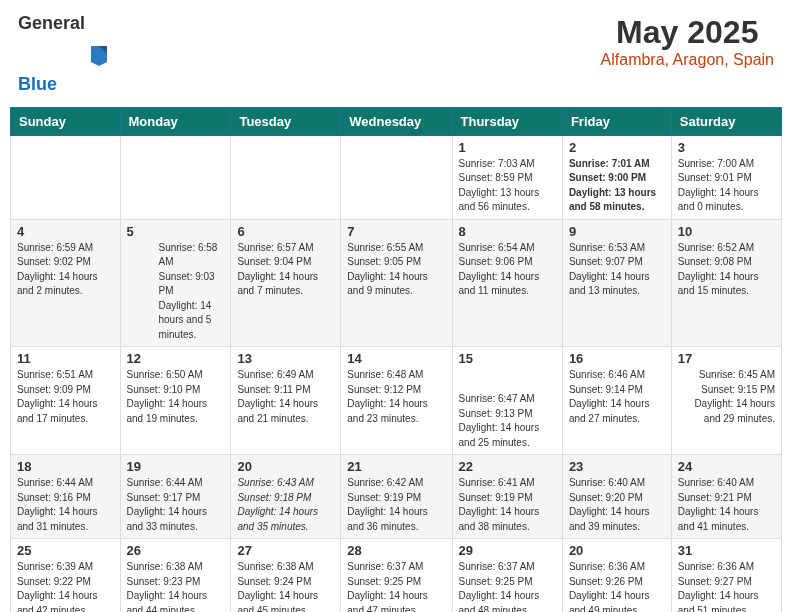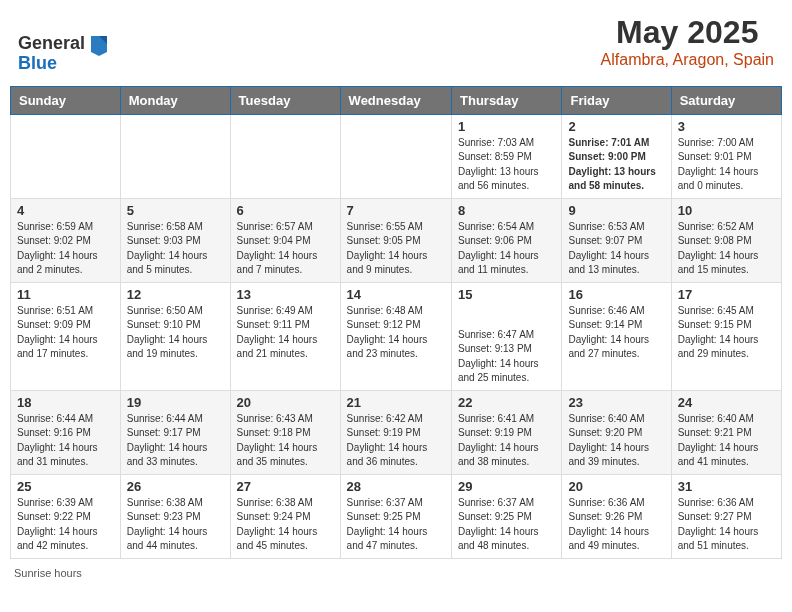--- a/index.html
+++ b/index.html
@@ -23,26 +23,26 @@
     }
     .logo-text {
       display: flex;
       flex-direction: column;
       line-height: 1.1;
     }
     .logo-general {
       font-size: 18px;
       font-weight: bold;
       color: #333;
-      margin-top: 20px;
     }
     .logo-blue {
       font-size: 18px;
       font-weight: bold;
       color: #1a6fbd;
+      margin-top: 41px;
     }
     .logo-icon {
       width: 20px;
       height: 24px;
       margin-left: 4px;
     }
     .title-block {
       text-align: center;
     }
     .month-title {
@@ -53,21 +53,21 @@
     .location-title {
       font-size: 16px;
       color: #c2410c;
     }
     .calendar {
       width: 100%;
       border-collapse: collapse;
       border: 1px solid #ccc;
     }
     .calendar th {
-      background-color: #737373;
+      background-color: #0f766e;
       color: #fff;
       text-align: left;
       padding: 6px 8px;
       font-size: 13px;
       border: 1px solid #1e6aaa;
     }
     .calendar td {
       vertical-align: top;
       padding: 4px 6px;
       border: 1px solid #ddd;
@@ -160,21 +160,21 @@
       </tr>
       <tr>
         <td>
           <span class="day-num">4</span>
           <div class="day-info" style="white-space: pre-line;">Sunrise: 6:59 AM
 Sunset: 9:02 PM
 Daylight: 14 hours and 2 minutes.</div>
         </td>
         <td>
           <span class="day-num">5</span>
-          <div class="day-info" style="white-space: pre-line;">Sunrise: 6:58 AM
+          <div class="day-info" style="white-space: pre-line; margin-left: 32px;">Sunrise: 6:58 AM
 Sunset: 9:03 PM
 Daylight: 14 hours and 5 minutes.</div>
         </td>
         <td>
           <span class="day-num">6</span>
           <div class="day-info" style="white-space: pre-line;">Sunrise: 6:57 AM
 Sunset: 9:04 PM
 Daylight: 14 hours and 7 minutes.</div>
         </td>
         <td>
@@ -234,41 +234,41 @@
 Daylight: 14 hours and 25 minutes.</div>
         </td>
         <td>
           <span class="day-num">16</span>
           <div class="day-info" style="white-space: pre-line;">Sunrise: 6:46 AM
 Sunset: 9:14 PM
 Daylight: 14 hours and 27 minutes.</div>
         </td>
         <td>
           <span class="day-num">17</span>
-          <div class="day-info" style="white-space: pre-line;">Sunrise: 6:45 AM
+          <div class="day-info" style="white-space: pre-line; text-align: right;">Sunrise: 6:45 AM
 Sunset: 9:15 PM
 Daylight: 14 hours and 29 minutes.</div>
         </td>
       </tr>
       <tr>
         <td>
           <span class="day-num">18</span>
           <div class="day-info" style="white-space: pre-line;">Sunrise: 6:44 AM
 Sunset: 9:16 PM
 Daylight: 14 hours and 31 minutes.</div>
         </td>
         <td>
           <span class="day-num">19</span>
           <div class="day-info" style="white-space: pre-line;">Sunrise: 6:44 AM
 Sunset: 9:17 PM
 Daylight: 14 hours and 33 minutes.</div>
         </td>
         <td>
           <span class="day-num">20</span>
-          <div class="day-info" style="white-space: pre-line;">Sunrise: 6:43 AM
+          <div class="day-info" style="white-space: pre-line; font-style: italic;">Sunrise: 6:43 AM
 Sunset: 9:18 PM
 Daylight: 14 hours and 35 minutes.</div>
         </td>
         <td>
           <span class="day-num">21</span>
           <div class="day-info" style="white-space: pre-line;">Sunrise: 6:42 AM
 Sunset: 9:19 PM
 Daylight: 14 hours and 36 minutes.</div>
         </td>
         <td>

